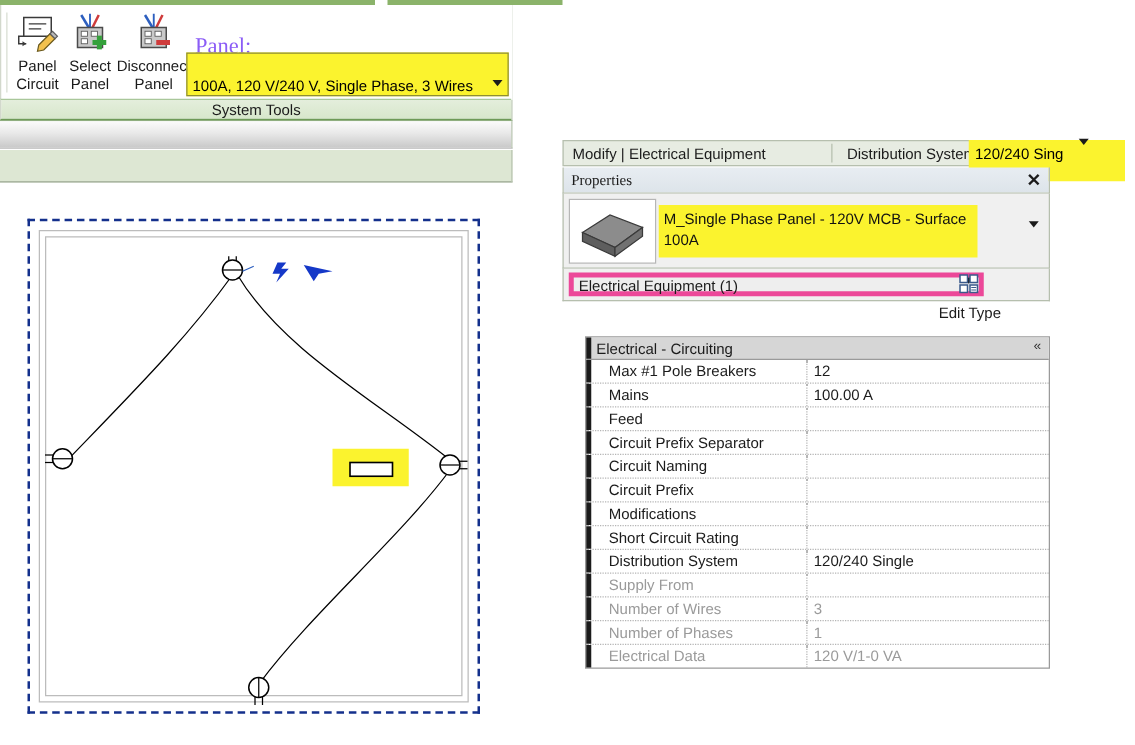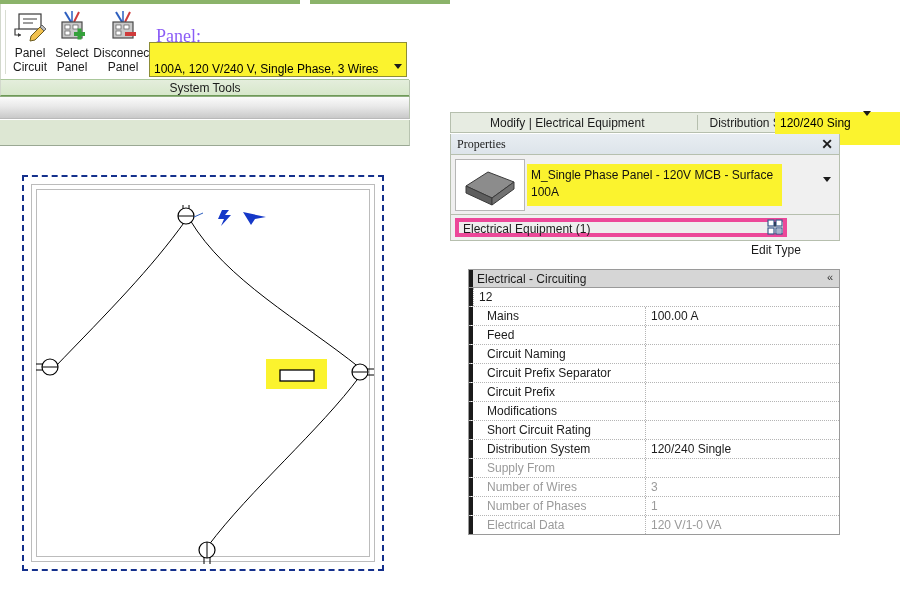--- a/index.html
+++ b/index.html
@@ -125,21 +125,21 @@
   }
 
   
   #rightpane{left:450px;top:112px;width:400px;height:425px;}
 
   #optionsbar{
     left:0;top:0;width:390px;height:21px;
     background:#e7ece2;
     border:1px solid #b6bfae;
     box-sizing:border-box;
-    display:flex;align-items:center;padding-left:32px;
+    display:flex;align-items:center;
   }
   #ob-modify{padding-left:7px;font-size:12px;color:#1b1b1b;}
   #ob-sep{width:1px;height:15px;background:#b6bfae;margin:0 0 0 52px;}
   #ob-dslabel{margin-left:12px;font-size:12px;color:#1b1b1b;}
 
   #ds-hl{
     left:325px;top:0px;width:125px;height:33px;background:#fbf32e;
   }
   #ds-combo{
     left:330px;top:2px;width:91px;height:17px;
@@ -418,40 +418,41 @@
 
   <div class="abs" id="proptable">
     <div class="grp-head">
       <span class="grp-bar"></span>
       <span class="grp-label">Electrical - Circuiting</span>
       <span class="grp-chev">«</span>
     </div>
     <div id="rows-host">
         <div class="prow">
           <span class="lbar"></span>
+          <span class="pname">Max #1 Pole Breakers</span>
           <span class="pval">12</span>
         </div>
         <div class="prow">
           <span class="lbar"></span>
           <span class="pname">Mains</span>
           <span class="pval">100.00 A</span>
         </div>
         <div class="prow">
           <span class="lbar"></span>
           <span class="pname">Feed</span>
           <span class="pval"></span>
         </div>
         <div class="prow">
           <span class="lbar"></span>
+          <span class="pname">Circuit Prefix Separator</span>
+          <span class="pval"></span>
+        </div>
+        <div class="prow">
+          <span class="lbar"></span>
           <span class="pname">Circuit Naming</span>
-          <span class="pval"></span>
-        </div>
-        <div class="prow">
-          <span class="lbar"></span>
-          <span class="pname">Circuit Prefix Separator</span>
           <span class="pval"></span>
         </div>
         <div class="prow">
           <span class="lbar"></span>
           <span class="pname">Circuit Prefix</span>
           <span class="pval"></span>
         </div>
         <div class="prow">
           <span class="lbar"></span>
           <span class="pname">Modifications</span>

